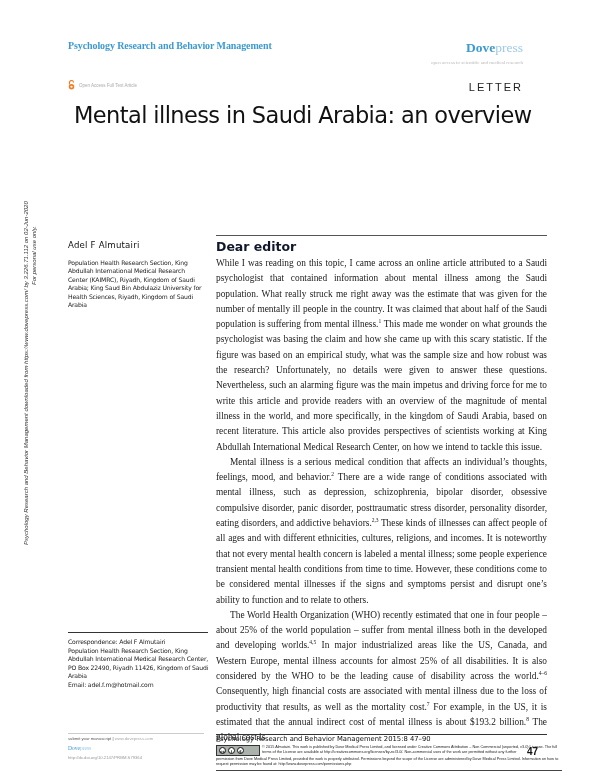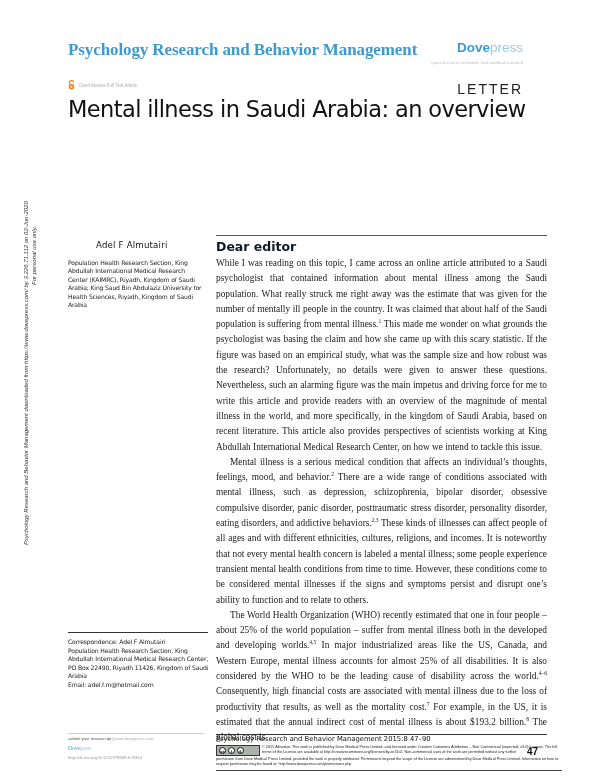--- a/index.html
+++ b/index.html
@@ -1,29 +1,29 @@
 <!DOCTYPE html>
 <html><head>
 <meta charset="utf-8">
 <style>
   html, body { margin:0; padding:0; }
   body { width:600px; height:776px; background:#ffffff; position:relative; overflow:hidden; font-family:"Liberation Serif", serif; color:#1a1a1a; }
   .abs { position:absolute; }
-  .journal-title { left:68px; top:40px; font-family:"Liberation Serif", serif; font-weight:bold; font-size:17px; color:#3d9ad1; letter-spacing:-0.1px; }
-  .dove-logo { right:77px; top:40px; font-family:Liberation Sans, sans-serif; font-size:13.5px; }
+  .journal-title { left:68px; top:40px; font-family:"Liberation Serif", serif; font-weight:bold; font-size:10px; color:#3d9ad1; letter-spacing:-0.1px; }
+  .dove-logo { right:77px; top:40px; font-family:Liberation Serif, serif; font-size:13.5px; }
   .dove-logo .dove { color:#3d9ad1; font-weight:bold; }
   .dove-logo .press { color:#9ec9e6; }
   .dove-tagline { right:77px; top:60px; font-size:5px; color:#b8b8b8; font-family:"Liberation Serif", serif; }
   .oa-row { left:68px; top:80px; display:flex; align-items:center; gap:4px; }
   .oa-icon { width:7px; height:10px; }
   .oa-label { font-size:4.5px; color:#aaaaaa; font-family:"Liberation Sans", sans-serif; }
-  .letter-label { right:77px; top:81px; font-family:"Liberation Sans", sans-serif; font-size:14px; letter-spacing:2px; color:#222; }
+  .letter-label { right:77px; top:81px; font-family:"Liberation Sans", sans-serif; font-size:11px; letter-spacing:2px; color:#222; }
   .article-title { left:68px; top:96px; font-family:"DejaVu Sans", sans-serif; font-size:22.5px; color:#111; letter-spacing:-0.6px; font-weight:normal; }
   .side-text { left:22px; top:545px; transform-origin:0 0; transform:rotate(-90deg); white-space:nowrap; font-family:"Liberation Sans", sans-serif; font-style:italic; font-size:6px; color:#333; line-height:8px; }
-  .author-name { left:68px; top:240px; font-family:"DejaVu Sans", sans-serif; font-size:8.6px; color:#111; letter-spacing:0.2px;margin-left:28px; }
+  .author-name { left:68px; top:240px; font-family:"DejaVu Sans", sans-serif; font-size:8.6px; color:#111; letter-spacing:0.2px; }
   .affiliation { left:68px; top:259px; width:135px; font-family:"DejaVu Sans", sans-serif; font-size:6.1px; line-height:8.4px; color:#222; letter-spacing:-0.15px; }
   .corr-rule { left:68px; top:632px; width:140px; height:0; border-top:1px solid #333; }
   .correspondence { left:68px; top:638px; width:145px; font-family:"DejaVu Sans", sans-serif; font-size:6.1px; line-height:8.6px; color:#222; letter-spacing:-0.15px; }
   .body-rule { left:216px; top:235px; width:331px; height:0; border-top:1.5px solid #555; }
   .section-heading { left:216px; top:239px; font-family:"DejaVu Sans", sans-serif; font-weight:bold; font-size:12.5px; color:#0f172a; }
   .body-text { left:216px; top:256px; width:331px; font-family:"Liberation Serif", serif; font-size:9.35px; line-height:15.3px; text-align:justify; color:#1a1a1a; }
   .body-text p { margin:0; }
   .body-text p.indent { text-indent:14px; }
   .body-text sup { font-size:5.5px; line-height:0; vertical-align:4px; }
   .footer-rule-left { left:68px; top:733px; width:136px; border-top:0.5px solid #ccc; }
@@ -54,21 +54,21 @@
 <div class="abs oa-row">
   <svg class="oa-icon" viewBox="0 0 14 20">
     <path d="M3 9 V5 a4 4 0 0 1 8 0" fill="none" stroke="#f47b20" stroke-width="2.4"></path>
     <circle cx="7" cy="13.5" r="5.5" fill="#f47b20"></circle>
     <circle cx="7" cy="13.5" r="2.2" fill="#fff"></circle>
   </svg>
   <span class="oa-label">Open Access Full Text Article</span>
 </div>
 <div class="abs letter-label">LETTER</div>
 
-<h1 class="abs article-title" style="margin:0;">Mental illness in Saudi Arabia: an overview</h1>
+<h1 class="abs article-title" style="margin:6px;">Mental illness in Saudi Arabia: an overview</h1>
 
 <div class="abs side-text">
   <div>Psychology Research and Behavior Management downloaded from https://www.dovepress.com/ by 3.226.71.112 on 02-Jun-2020</div>
   <div style="padding-left:260px;">For personal use only.</div>
 </div>
 
 <div class="abs author-name">Adel F Almutairi</div>
 <div class="abs affiliation">Population Health Research Section, King Abdullah International Medical Research Center (KAIMRC), Riyadh, Kingdom of Saudi Arabia; King Saud Bin Abdulaziz University for Health Sciences, Riyadh, Kingdom of Saudi Arabia</div>
 
 <div class="abs corr-rule"></div>

